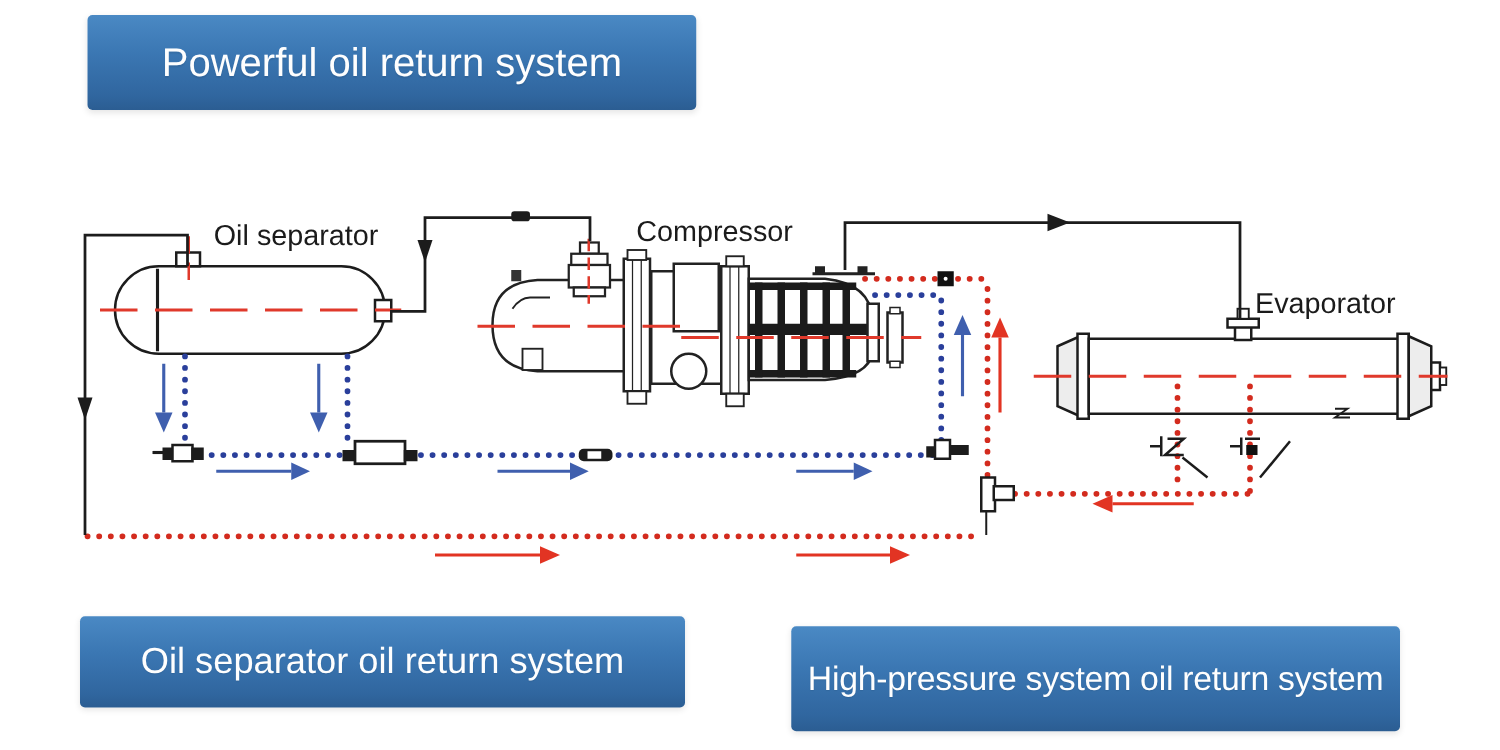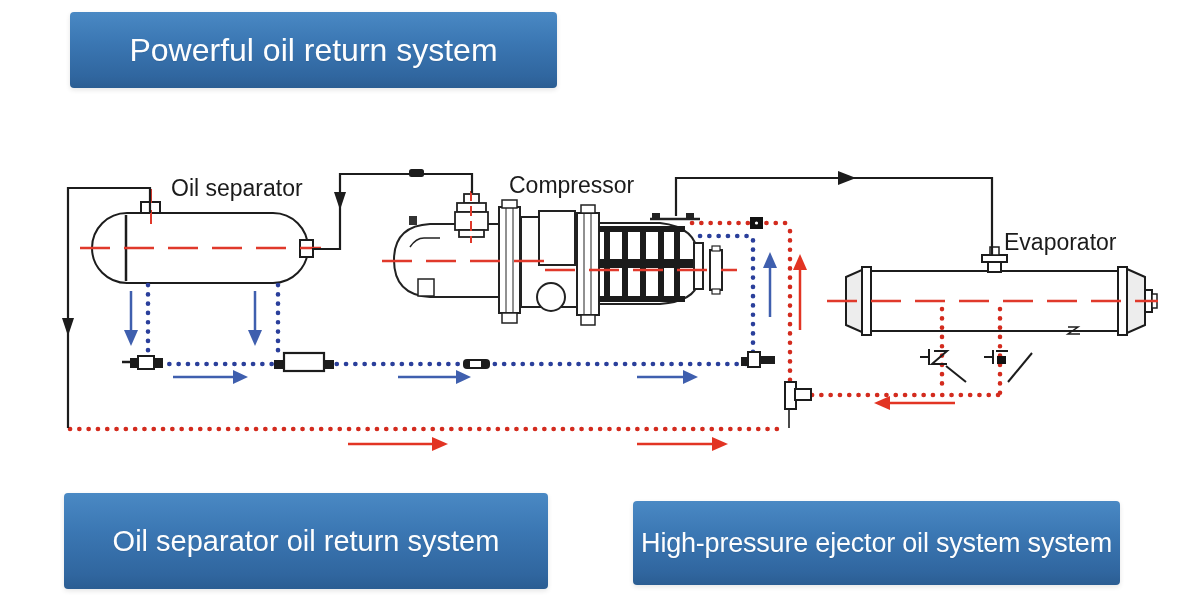--- a/index.html
+++ b/index.html
@@ -11,21 +11,21 @@
     position:absolute;
     background:linear-gradient(180deg,#4a89c4 0%,#3b77b3 40%,#30669f 85%,#2b5d92 100%);
     border-radius:4px;
     display:flex;align-items:center;justify-content:center;
     color:#fefefe;
     box-shadow:0 2px 5px rgba(0,0,0,0.10);
     white-space:nowrap;
   }
   .banner span{display:block;text-shadow:0 1px 1px rgba(0,0,0,0.08);}
   #banner-top{left:70px;top:12px;width:487px;height:76px;font-size:32px;}
-  #banner-bottom-left{left:64px;top:493px;width:484px;height:96px;font-size:29px;}
+  #banner-bottom-left{left:64px;top:493px;width:484px;height:73px;font-size:29px;}
   #banner-bottom-right{left:633px;top:501px;width:487px;height:84px;font-size:27px;letter-spacing:-0.2px;overflow:visible;}
   #diagram{position:absolute;left:0;top:0;}
   text{fill:#1b1b1b;font-size:23px;font-family:"Liberation Sans",sans-serif;}
 </style>
 </head>
 <body>
 
 <div class="banner" id="banner-top">
   <span>Powerful oil return system</span>
 </div>
@@ -240,14 +240,14 @@
 
   <text x="171" y="196">Oil separator</text>
   <text x="509" y="193">Compressor</text>
   <text x="1004" y="250">Evaporator</text>
 </svg>
 
 <div class="banner" id="banner-bottom-left">
   <span>Oil separator oil return system</span>
 </div>
 <div class="banner" id="banner-bottom-right">
-  <span>High-pressure ejector oil system system</span>
+  <span>High-pressure system oil return system</span>
 </div>
 
 </body></html>

